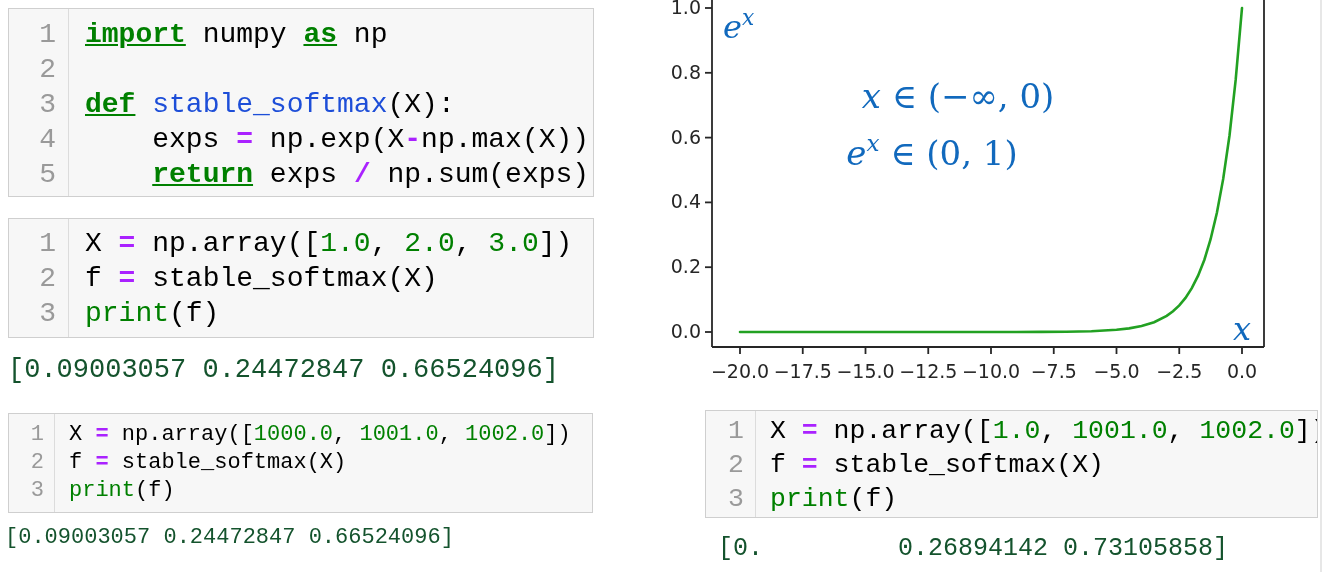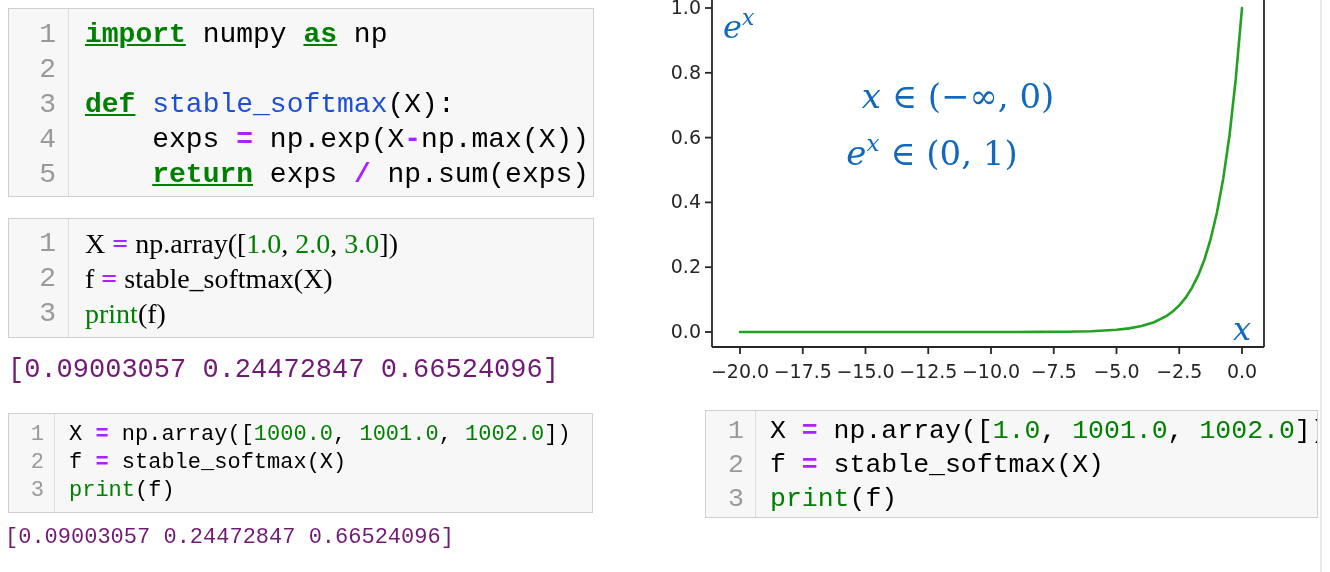--- a/index.html
+++ b/index.html
@@ -16,32 +16,32 @@
   .op{color:#AA22FF;font-weight:bold;}
   .num{color:#008000;}
   .bi{color:#008000;}
 
   .c1{left:8px;top:8px;width:586px;height:189px;font-size:28px;line-height:35px;}
   .c1 .gutter{width:60px;padding:8px 12px 0 0;}
   .c1 .codearea{padding:8px 0 0 16px;}
 
   .c2{left:8px;top:218px;width:586px;height:120px;font-size:28px;line-height:35px;}
   .c2 .gutter{width:60px;padding:7px 12px 0 0;}
-  .c2 .codearea{padding:7px 0 0 16px;font-family:Liberation Serif, serif;}
+  .c2 .codearea{padding:7px 0 0 16px;}
 
   .c3{left:8px;top:413px;width:585px;height:100px;font-size:22px;line-height:28px;}
   .c3 .gutter{width:46px;padding:7px 10px 0 0;}
   .c3 .codearea{padding:7px 0 0 14px;}
 
   .c4{left:705px;top:410px;width:613px;height:108px;font-size:26.5px;line-height:34px;}
   .c4 .gutter{width:50px;padding:3px 11px 0 0;}
   .c4 .codearea{padding:3px 0 0 14px;}
 
   
-  .stream{position:absolute;font-family:"Liberation Mono",monospace;color:#701a75;white-space:pre;text-align:right;}
+  .stream{position:absolute;font-family:"Liberation Mono",monospace;color:#14532d;white-space:pre;text-align:right;}
   .o1{left:8px;top:355px;font-size:27px;}
   .o2{left:5px;top:525px;font-size:22px;}
   .o3{left:718px;top:534px;font-size:25px;}
 
   
   #plot{position:absolute;left:655px;top:0px;width:675px;height:390px;}
   .edge-line{position:absolute;left:1320px;top:0px;width:2px;height:572px;background:#e7e7e7;}
 </style>
 </head>
 <body>
@@ -124,15 +124,16 @@
 
   <div class="cell c4">
     <div class="gutter">
         <div class="ln">1</div>
         <div class="ln">2</div>
         <div class="ln">3</div>
       </div>
     <div class="codearea"><div class="cl"><span>X </span><span class="op">=</span><span> np.array([</span><span class="num">1.0</span><span>, </span><span class="num">1001.0</span><span>, </span><span class="num">1002.0</span><span>])</span></div><div class="cl"><span>f </span><span class="op">=</span><span> stable_softmax(X)</span></div><div class="cl"><span class="bi">print</span><span>(f)</span></div></div>
   </div>
 
+  <div class="stream o3">[0.         0.26894142 0.73105858]</div>
 
   <div class="edge-line"></div>
 </div>
 
 </body></html>

